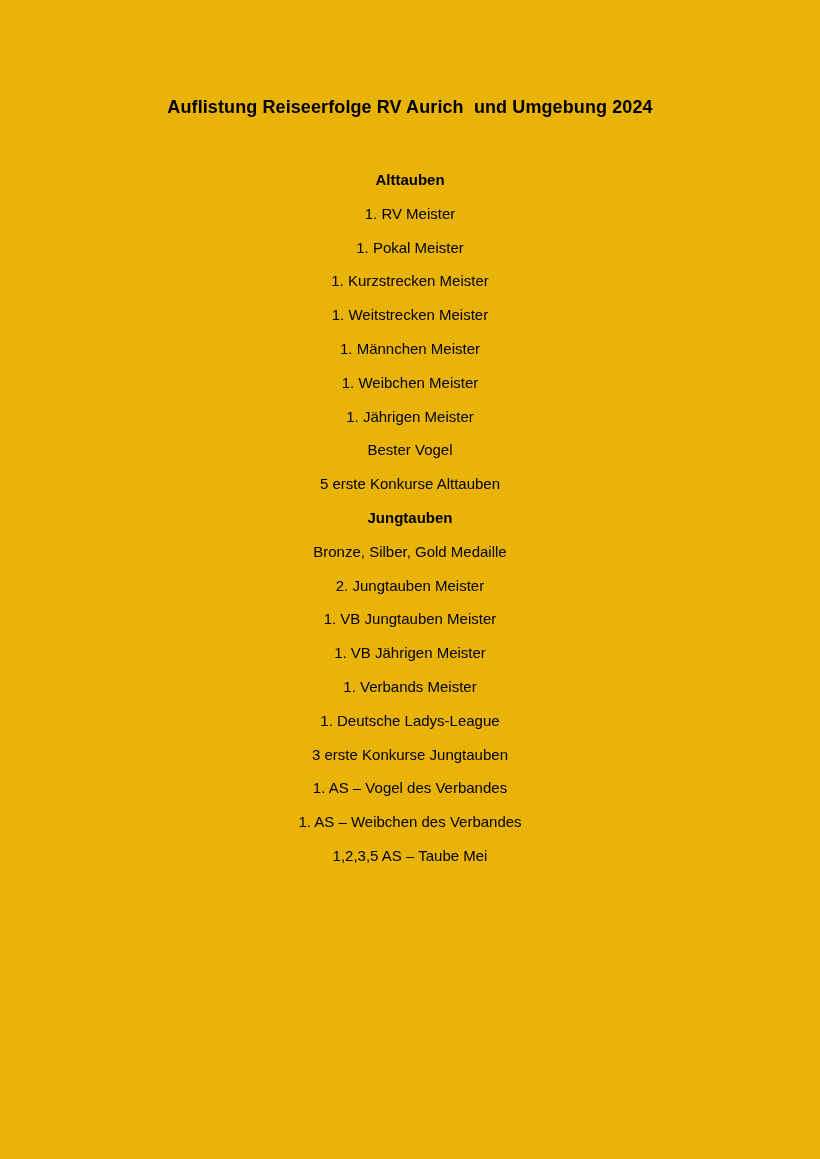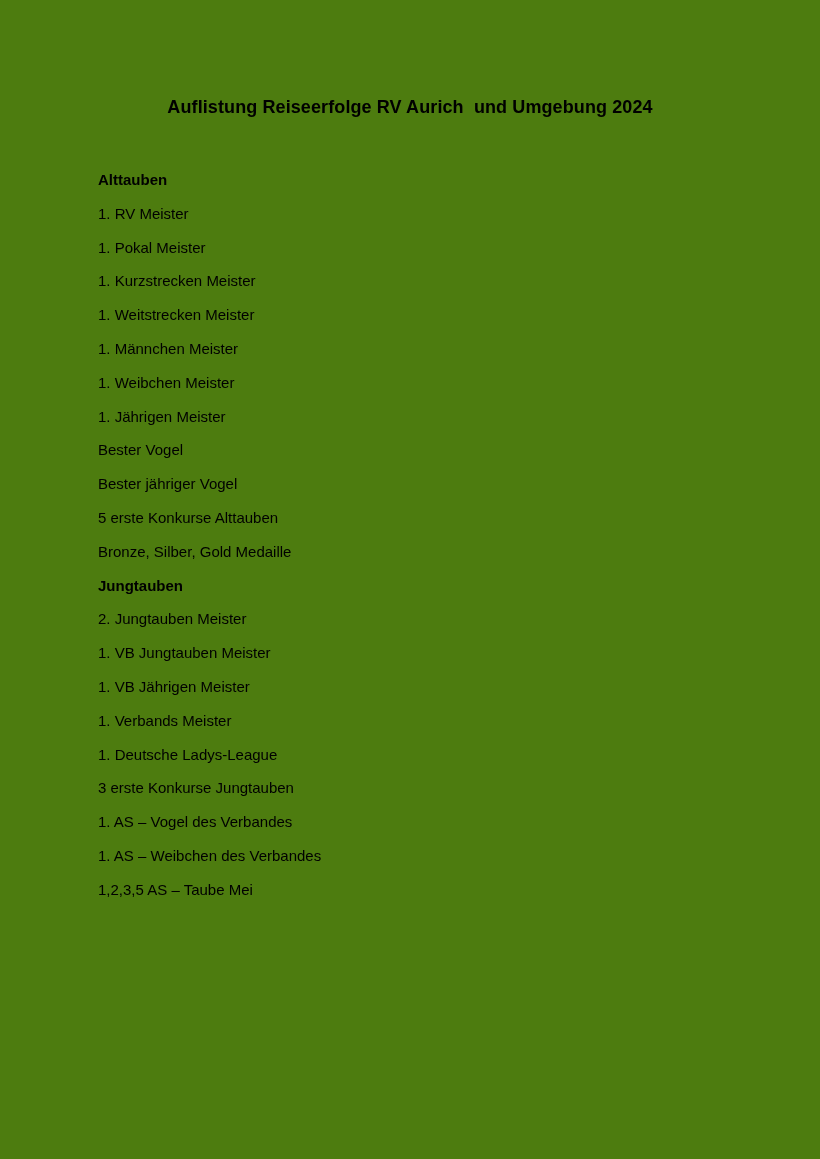--- a/index.html
+++ b/index.html
@@ -4,21 +4,21 @@
 <style>
   html, body {
     margin: 0;
     padding: 0;
     background: #ffffff;
   }
   .page {
     position: relative;
     width: 820px;
     height: 1159px;
-    background: #4d7c0f;
+    background: #eab308;
     font-family: "Liberation Sans", sans-serif;
     color: #000000;
     overflow: hidden;
     box-sizing: border-box;
   }
   .doc-title {
     margin: 0;
     padding-top: 97px;
     text-align: center;
     font-size: 18px;
@@ -30,20 +30,21 @@
   .doc-body {
     margin-top: 45px;
     padding-left: 98px;
     padding-right: 98px;
   }
   .line {
     margin: 0;
     font-size: 15px;
     line-height: 33.8px;
     white-space: pre-wrap;
+    text-align: center;
   }
   .heading {
     font-weight: bold;
   }
 </style>
 </head>
 <body>
 
 <div class="page">
   <h1 class="doc-title">Auflistung Reiseerfolge RV Aurich  und Umgebung 2024</h1>
@@ -52,25 +53,24 @@
 
     <p class="line heading">Alttauben</p>
     <p class="line">1. RV Meister</p>
     <p class="line">1. Pokal Meister</p>
     <p class="line">1. Kurzstrecken Meister</p>
     <p class="line">1. Weitstrecken Meister</p>
     <p class="line">1. Männchen Meister</p>
     <p class="line">1. Weibchen Meister</p>
     <p class="line">1. Jährigen Meister</p>
     <p class="line">Bester Vogel</p>
-    <p class="line">Bester jähriger Vogel</p>
     <p class="line">5 erste Konkurse Alttauben</p>
+    <p class="line heading">Jungtauben</p>
+
     <p class="line">Bronze, Silber, Gold Medaille</p>
-
-    <p class="line heading">Jungtauben</p>
     <p class="line">2. Jungtauben Meister</p>
     <p class="line">1. VB Jungtauben Meister</p>
     <p class="line">1. VB Jährigen Meister</p>
     <p class="line">1. Verbands Meister</p>
     <p class="line">1. Deutsche Ladys-League</p>
     <p class="line">3 erste Konkurse Jungtauben</p>
     <p class="line">1. AS – Vogel des Verbandes</p>
     <p class="line">1. AS – Weibchen des Verbandes</p>
     <p class="line">1,2,3,5 AS – Taube Mei</p>
 

